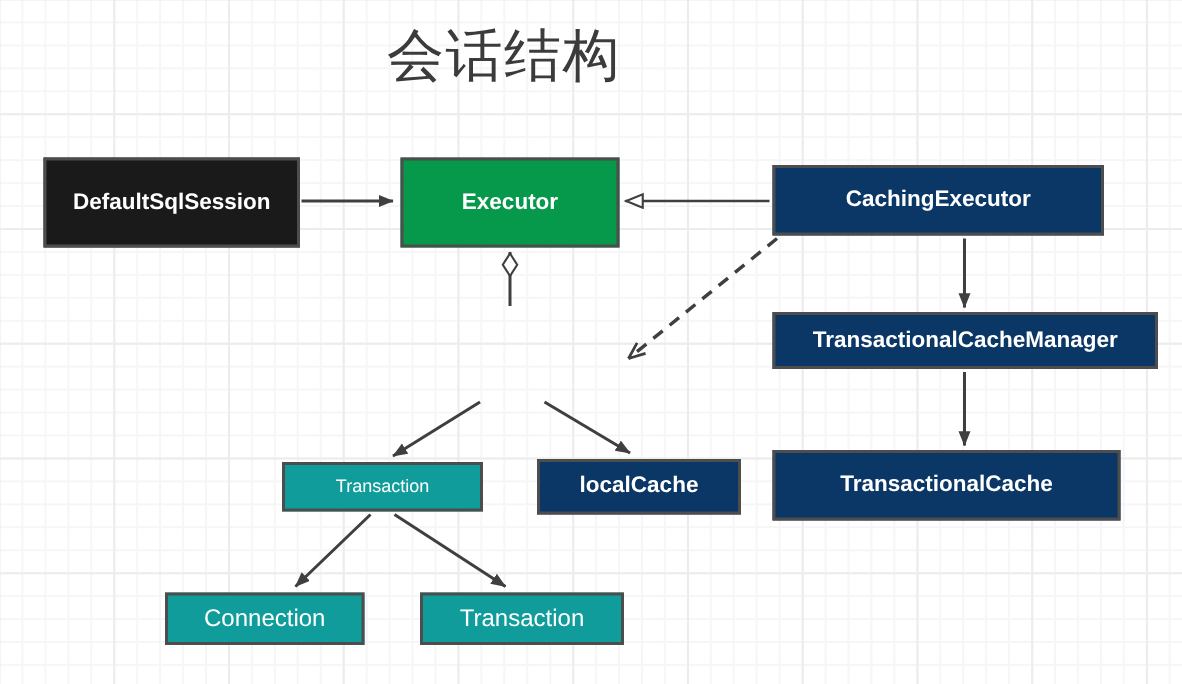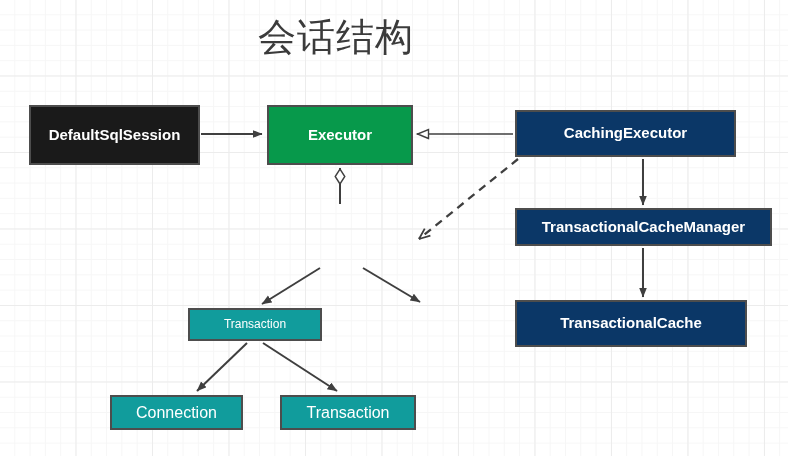--- a/index.html
+++ b/index.html
@@ -143,20 +143,23 @@
 
 
   <div class="node bold" style="left: 515px; top: 208px; width: 257px; height: 38px; background: rgb(11, 55, 103); font-size: 15px; font-weight: 700; color: rgb(255, 255, 255); border-color: rgb(77, 77, 77);">
       <span>TransactionalCacheManager</span>
     </div>
 
   <div class="node regular" style="left: 188px; top: 308px; width: 134px; height: 33px; background: rgb(17, 156, 156); font-size: 12px; font-weight: 400; color: rgb(255, 255, 255); border-color: rgb(77, 77, 77);">
       <span>Transaction</span>
     </div>
 
+  <div class="node bold" style="left: 358px; top: 306px; width: 136px; height: 37px; background: rgb(11, 55, 103); font-size: 15px; font-weight: 700; color: rgb(255, 255, 255); border-color: rgb(77, 77, 77);">
+      <span>localCache</span>
+    </div>
 
   <div class="node bold" style="left: 515px; top: 300px; width: 232px; height: 47px; background: rgb(11, 55, 103); font-size: 15px; font-weight: 700; color: rgb(255, 255, 255); border-color: rgb(77, 77, 77);">
       <span>TransactionalCache</span>
     </div>
 
   <div class="node regular" style="left: 110px; top: 395px; width: 133px; height: 35px; background: rgb(17, 156, 156); font-size: 16px; font-weight: 400; color: rgb(255, 255, 255); border-color: rgb(77, 77, 77);">
       <span>Connection</span>
     </div>
 
   <div class="node regular" style="left: 280px; top: 395px; width: 136px; height: 35px; background: rgb(17, 156, 156); font-size: 16px; font-weight: 400; color: rgb(255, 255, 255); border-color: rgb(77, 77, 77);">

